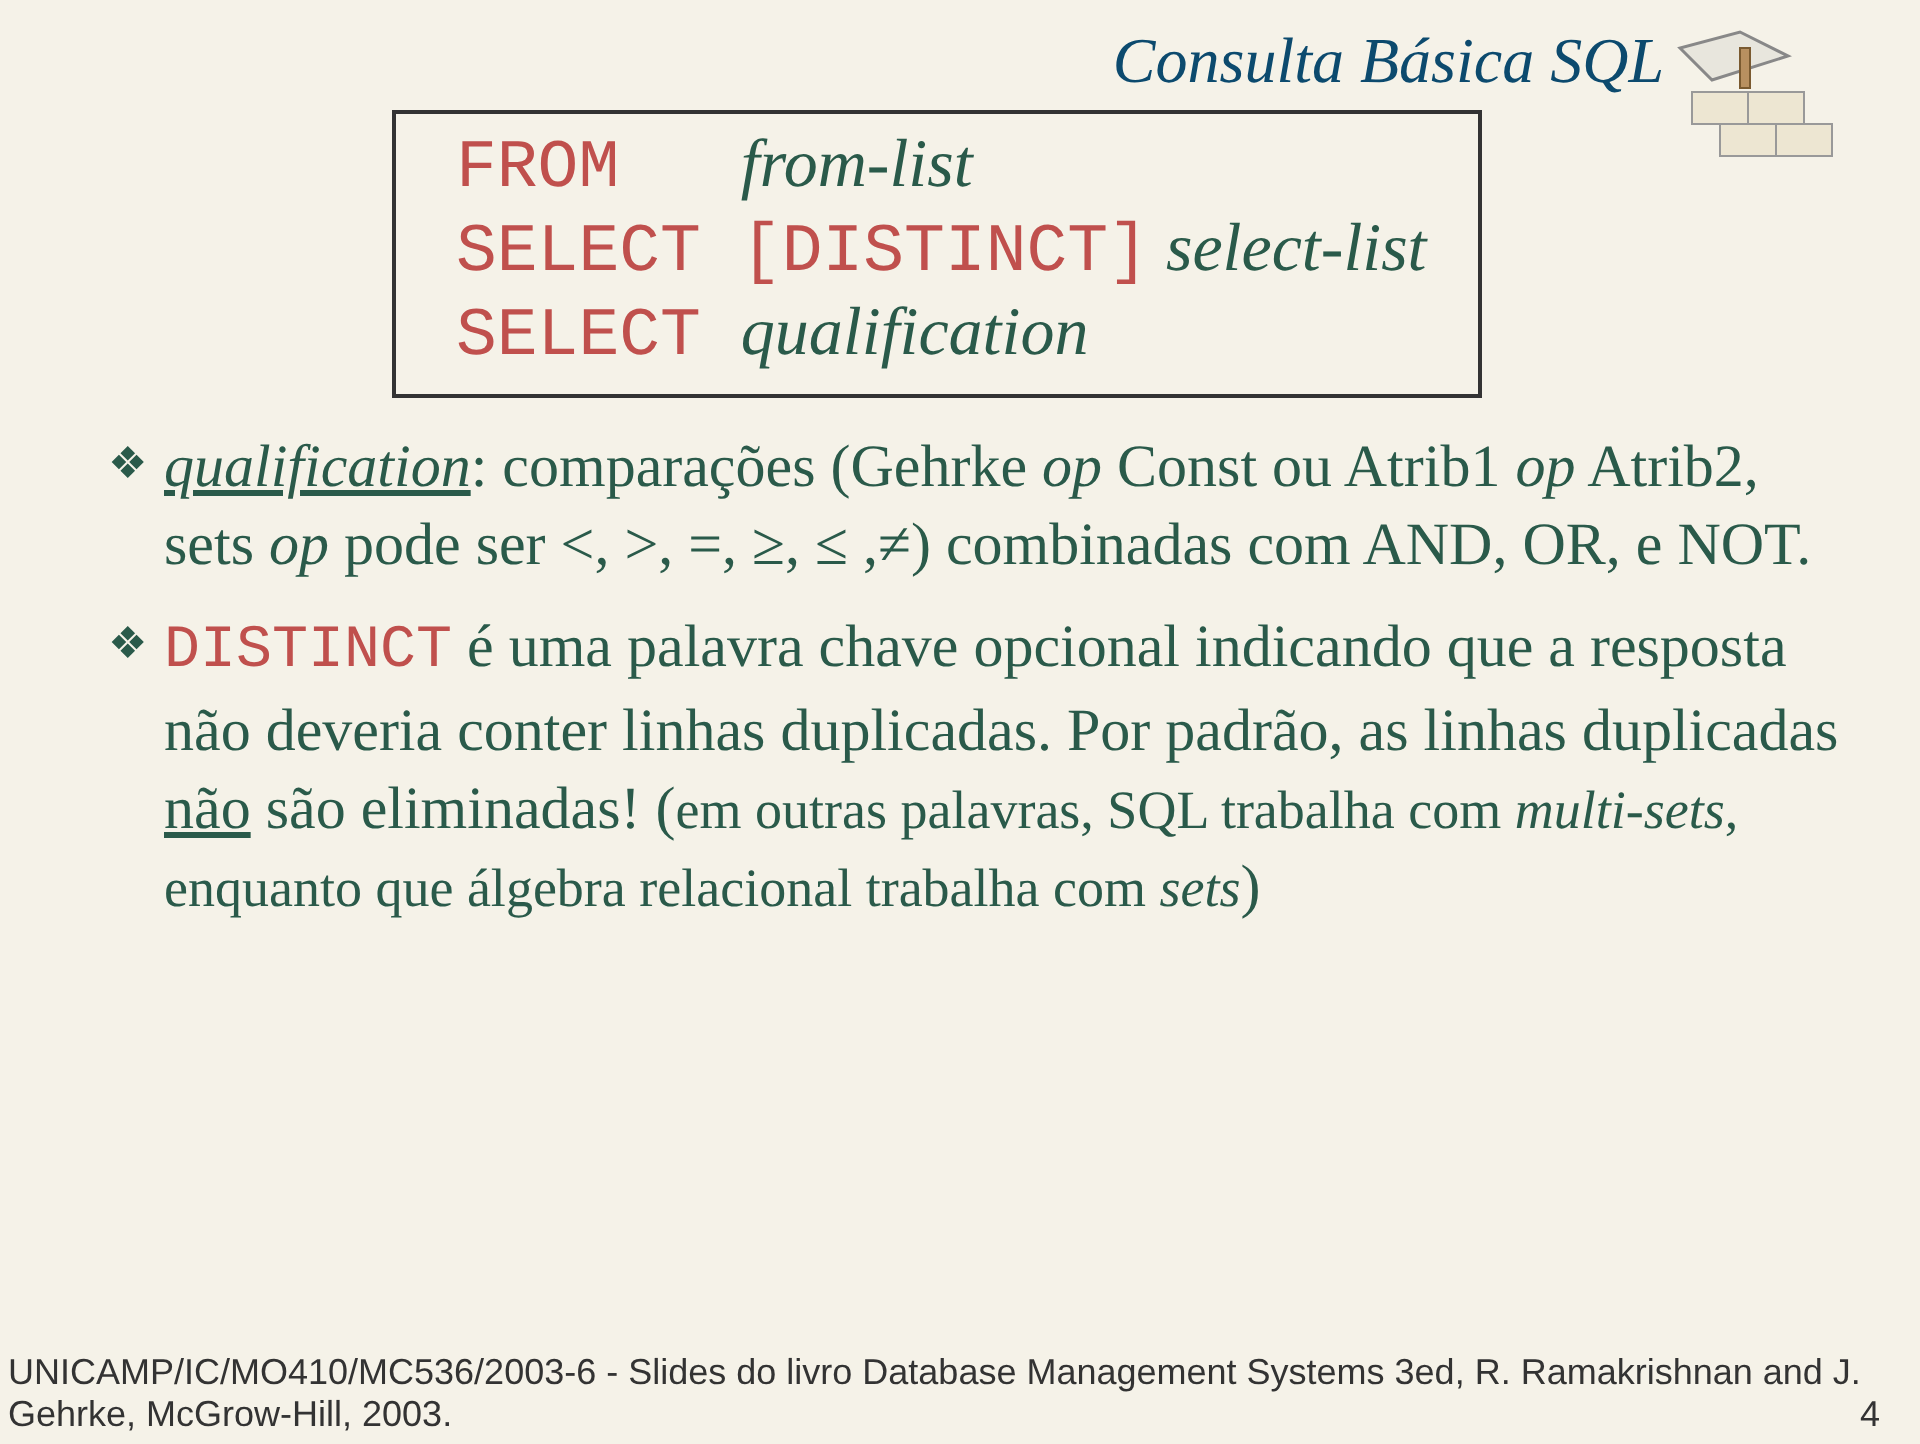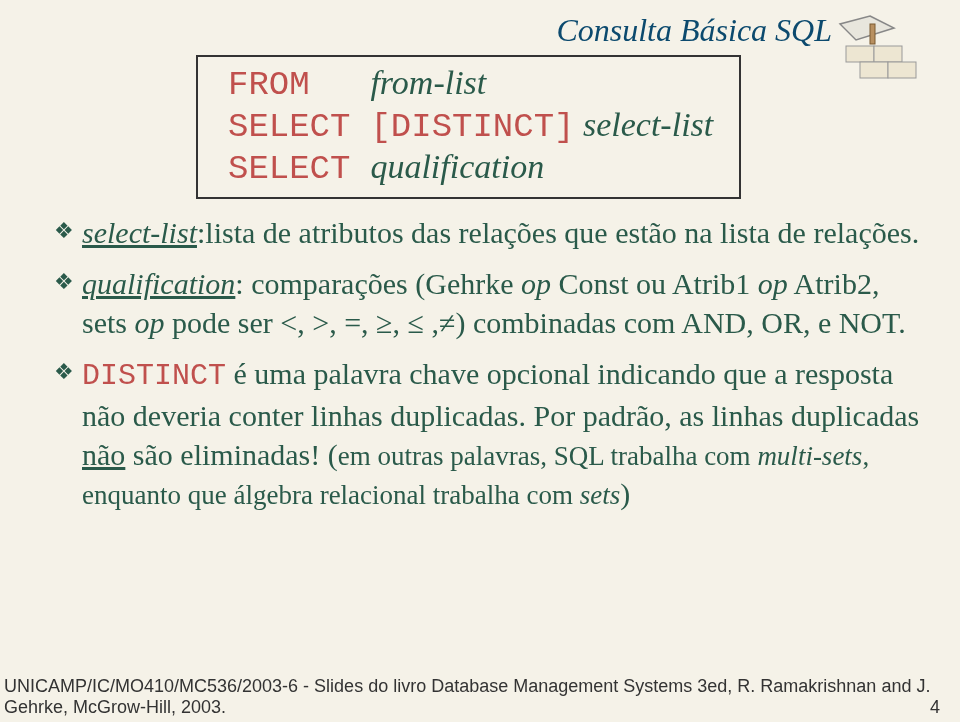--- a/index.html
+++ b/index.html
@@ -129,23 +129,20 @@
       <tr>
         <td class="kw">SELECT</td>
         <td class="it">qualification</td>
       </tr>
     </tbody>
       </table>
   </div>
 
   <ul>
     <li>
-      <span class="term">select-list</span><span>:lista de atributos das relações que estão na lista de relações.</span>
-    </li>
-    <li>
       <span class="term">qualification</span><span>: comparações (Gehrke </span><span style="font-style:italic">op</span><span>  Const ou Atrib1 </span><span style="font-style:italic">op</span><span> Atrib2, sets </span><span style="font-style:italic">op</span><span> pode ser &lt;, &gt;, =, ≥, ≤ ,≠) combinadas com AND, OR, e NOT.</span>
     </li>
     <li>
       <span class="kw" style="font-size:30px">DISTINCT</span><span> é  uma palavra chave opcional indicando que a resposta não deveria conter linhas duplicadas.  Por padrão, as linhas duplicadas </span><span style="text-decoration:underline">não</span><span> são eliminadas! (</span><span class="small">em outras palavras, SQL trabalha com </span><span class="small" style="font-style:italic">multi-sets</span><span class="small">, enquanto que álgebra relacional trabalha com </span><span class="small" style="font-style:italic">sets</span><span>)</span>
     </li>
   </ul>
 
 </div>
 
 <div class="footer">

